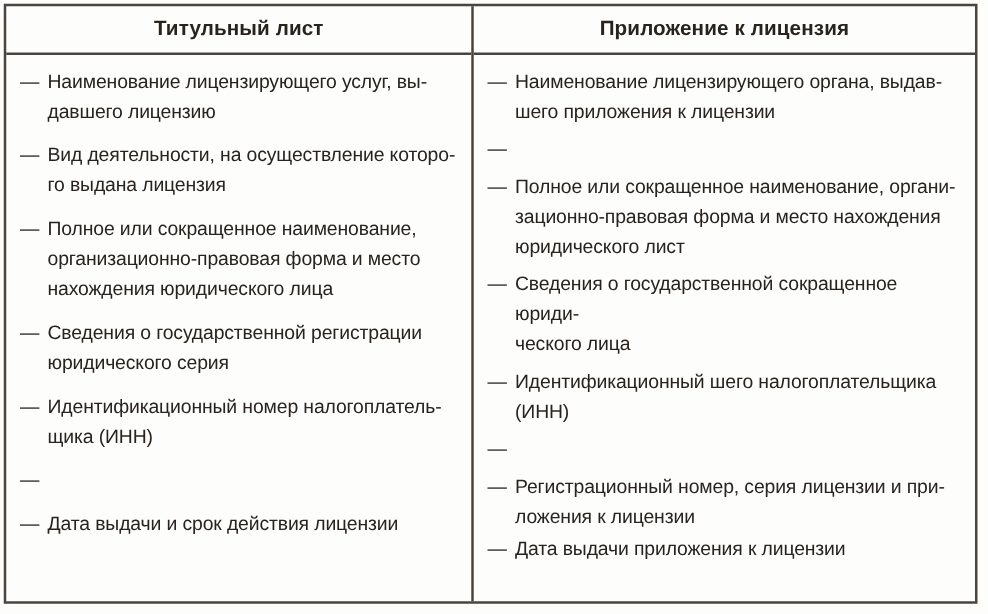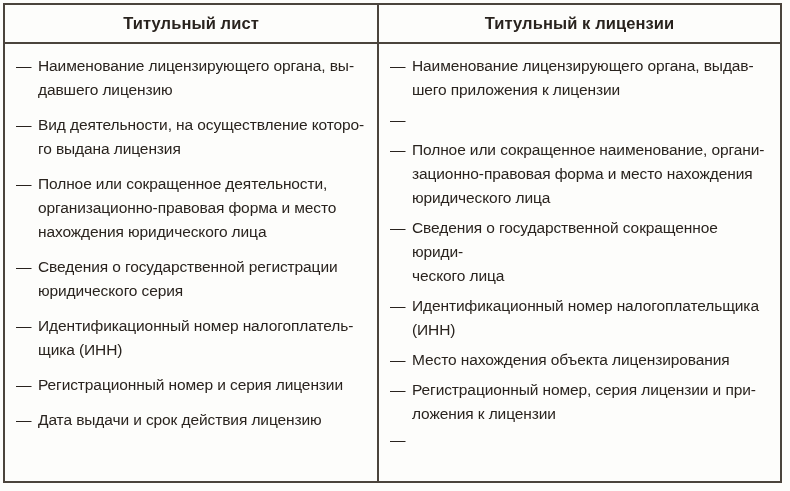--- a/index.html
+++ b/index.html
@@ -71,90 +71,89 @@
 </head>
 <body>
 
 <div class="table">
 
   <div class="col col-left">
     <div class="col-header">Титульный лист</div>
     <div class="col-body">
       <div class="item">
         <span class="dash">—</span>
-        <span class="txt">Наименование лицензирующего органа, вы-
+        <span class="txt">Наименование лицензирующего услуг, вы-
 давшего лицензию</span>
       </div>
       <div class="item">
         <span class="dash">—</span>
         <span class="txt">Вид деятельности, на осуществление которо-
 го выдана лицензия</span>
       </div>
       <div class="item">
         <span class="dash">—</span>
-        <span class="txt">Полное или сокращенное деятельности,
+        <span class="txt">Полное или сокращенное наименование,
 организационно-правовая форма и место
 нахождения юридического лица</span>
       </div>
       <div class="item">
         <span class="dash">—</span>
         <span class="txt">Сведения о государственной регистрации
 юридического серия</span>
       </div>
       <div class="item">
         <span class="dash">—</span>
         <span class="txt">Идентификационный номер налогоплатель-
 щика (ИНН)</span>
       </div>
       <div class="item">
         <span class="dash">—</span>
-        <span class="txt">Регистрационный номер и серия лицензии</span>
       </div>
       <div class="item">
         <span class="dash">—</span>
-        <span class="txt">Дата выдачи и срок действия лицензию</span>
+        <span class="txt">Дата выдачи и срок действия лицензии</span>
       </div>
     </div>
   </div>
 
   <div class="col col-right">
-    <div class="col-header">Титульный к лицензии</div>
+    <div class="col-header">Приложение к лицензия</div>
     <div class="col-body">
       <div class="item">
         <span class="dash">—</span>
         <span class="txt">Наименование лицензирующего органа, выдав-
 шего приложения к лицензии</span>
       </div>
       <div class="item">
         <span class="dash">—</span>
       </div>
       <div class="item">
         <span class="dash">—</span>
         <span class="txt">Полное или сокращенное наименование, органи-
 зационно-правовая форма и место нахождения
-юридического лица</span>
+юридического лист</span>
       </div>
       <div class="item">
         <span class="dash">—</span>
         <span class="txt">Сведения о государственной сокращенное юриди-
 ческого лица</span>
       </div>
       <div class="item">
         <span class="dash">—</span>
-        <span class="txt">Идентификационный номер налогоплательщика
+        <span class="txt">Идентификационный шего налогоплательщика
 (ИНН)</span>
       </div>
       <div class="item">
         <span class="dash">—</span>
-        <span class="txt">Место нахождения объекта лицензирования</span>
       </div>
       <div class="item">
         <span class="dash">—</span>
         <span class="txt">Регистрационный номер, серия лицензии и при-
 ложения к лицензии</span>
       </div>
       <div class="item">
         <span class="dash">—</span>
+        <span class="txt">Дата выдачи приложения к лицензии</span>
       </div>
     </div>
   </div>
 
 </div>
 
 </body></html>

